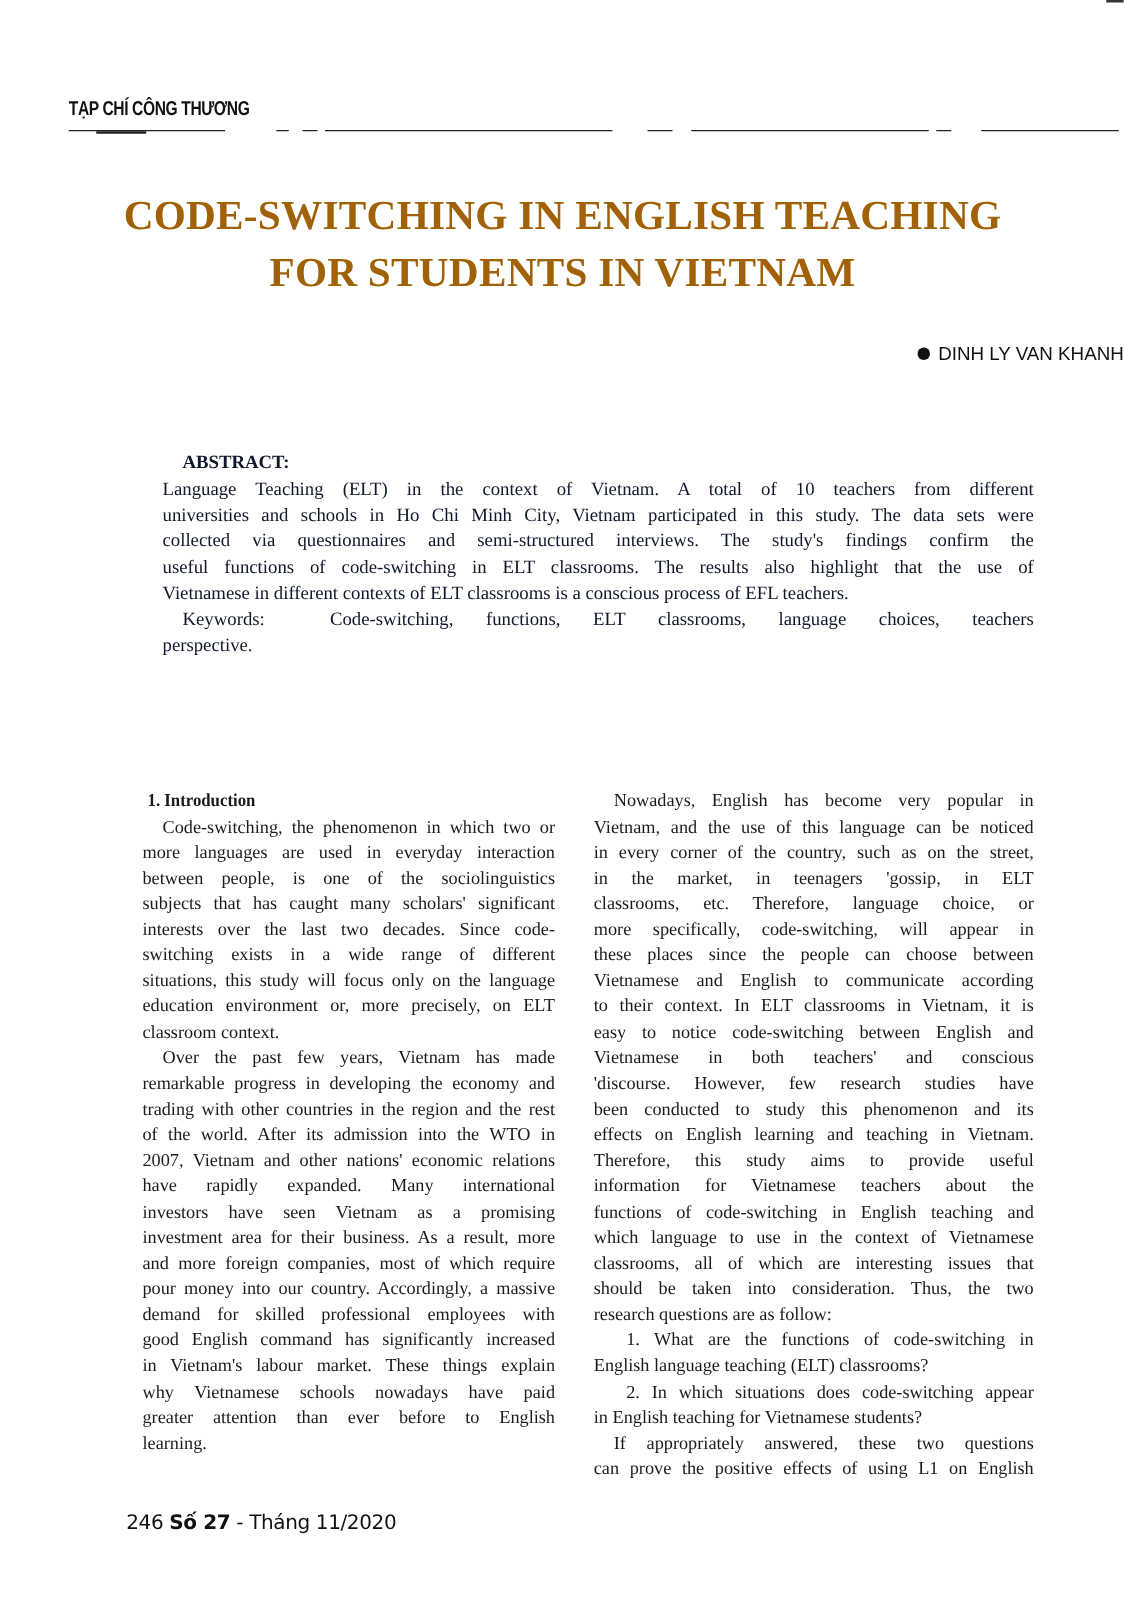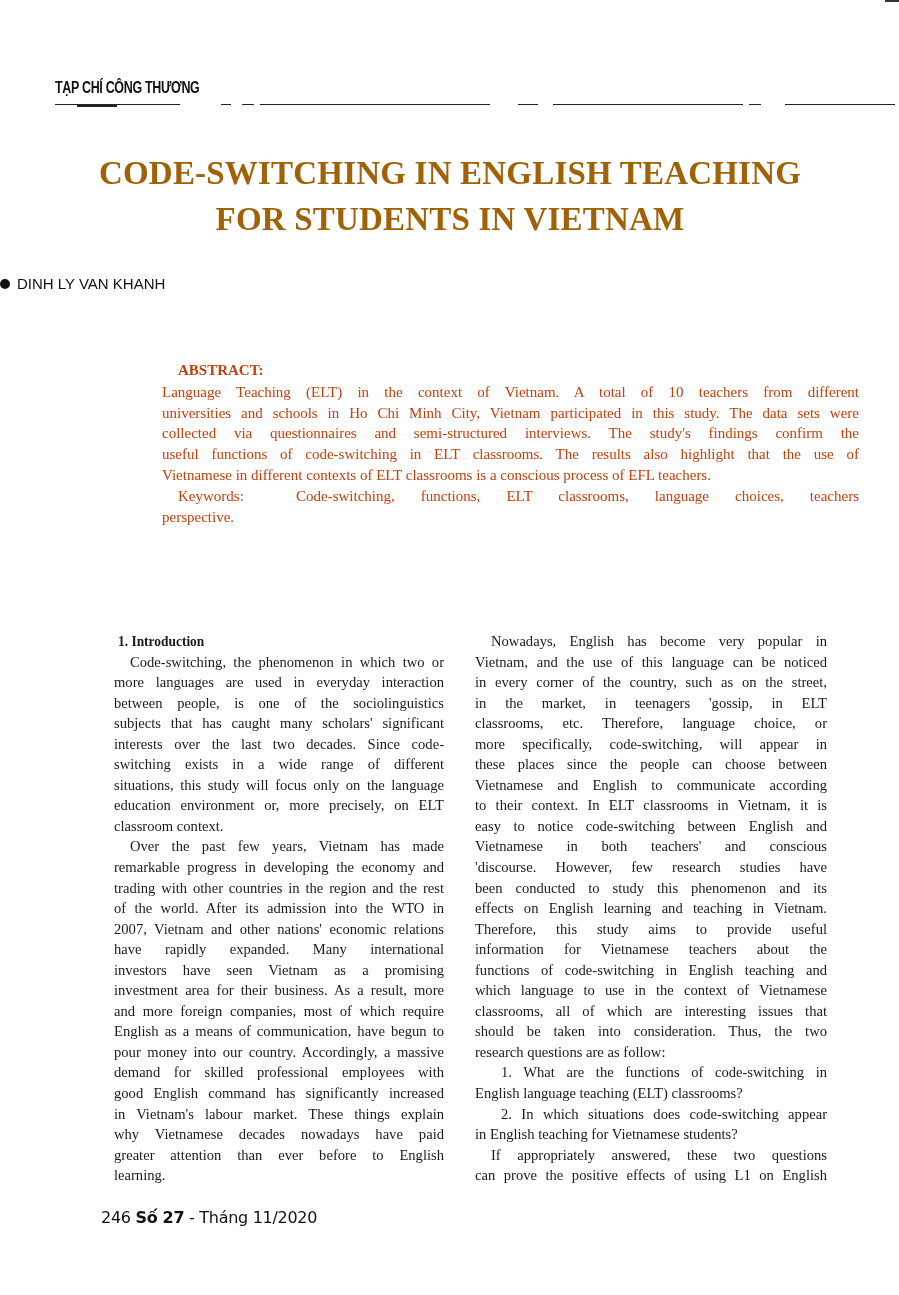--- a/index.html
+++ b/index.html
@@ -16,27 +16,27 @@
   .header-rule span { position: absolute; top: 0; height: 1px; background: #222; }
   .top-edge-mark { position: absolute; left: 885px; top: 0; width: 14px; height: 2px; background:#333; }
 
   
   .title {
     position: absolute; left: 60px; width: 780px; top: 150px;
     text-align: center; font-family: "Liberation Serif", serif; font-weight: bold;
     font-size: 33px; line-height: 46px; color: #a16207; letter-spacing: 0.2px;
   }
   .author {
-    position: absolute; left: 0; width: 899px; top: 275px; text-align: left;
+    position: absolute; left: 0; width: 899px; top: 275px; text-align: right;
     font-family: "Liberation Sans", sans-serif; font-size: 15px; color: #111;
   }
   .author .bullet { display:inline-block; width:10px; height:10px; border-radius:50%; background:#111; margin-right:7px; vertical-align:0px; }
 
   
-  .abstract { position: absolute; left: 130px; width: 697px; top: 360px; font-family: "Liberation Serif", serif; font-size: 15px; line-height: 20.8px; color:#c2410c;margin-left:32px; }
+  .abstract { position: absolute; left: 130px; width: 697px; top: 360px; font-family: "Liberation Serif", serif; font-size: 15px; line-height: 20.8px; color:#0f172a; }
   .abstract .head { font-weight: bold; margin-left: 16px; margin-bottom: 1px; }
   .jline { display: block; text-align: justify; text-align-last: justify; white-space: nowrap; height: 20.8px; }
   .jline.last { text-align-last: left; }
   .jline.ind { padding-left: 16px; }
   .kw-label { font-weight: normal; }
 
   
   .col { position: absolute; top: 631px; width: 330px; font-family: "Liberation Serif", serif; font-size: 14.6px; line-height: 20.55px; color:#1a1a1a; }
   .col-left { left: 114px; }
   .col-right { left: 475px; width: 352px; }
@@ -102,26 +102,25 @@
       <span class="jline last">classroom context.</span>
       <span class="jline ind">Over the past few years, Vietnam has made</span>
       <span class="jline">remarkable progress in developing the economy and</span>
       <span class="jline">trading with other countries in the region and the rest</span>
       <span class="jline">of the world. After its admission into the WTO in</span>
       <span class="jline">2007, Vietnam and other nations' economic relations</span>
       <span class="jline">have rapidly expanded. Many international</span>
       <span class="jline">investors have seen Vietnam as a promising</span>
       <span class="jline">investment area for their business. As a result, more</span>
       <span class="jline">and more foreign companies, most of which require</span>
-      <span class="jline">English as a means of communication, have begun to</span>
       <span class="jline">pour money into our country. Accordingly, a massive</span>
       <span class="jline">demand for skilled professional employees with</span>
       <span class="jline">good English command has significantly increased</span>
       <span class="jline">in Vietnam's labour market. These things explain</span>
-      <span class="jline">why Vietnamese decades nowadays have paid</span>
+      <span class="jline">why Vietnamese schools nowadays have paid</span>
       <span class="jline">greater attention than ever before to English</span>
       <span class="jline last">learning.</span>
     </div>
 </div>
 
 <div class="col col-right">
   <div id="right-lines">
       <span class="jline ind">Nowadays, English has become very popular in</span>
       <span class="jline">Vietnam, and the use of this language can be noticed</span>
       <span class="jline">in every corner of the country, such as on the street,</span>

